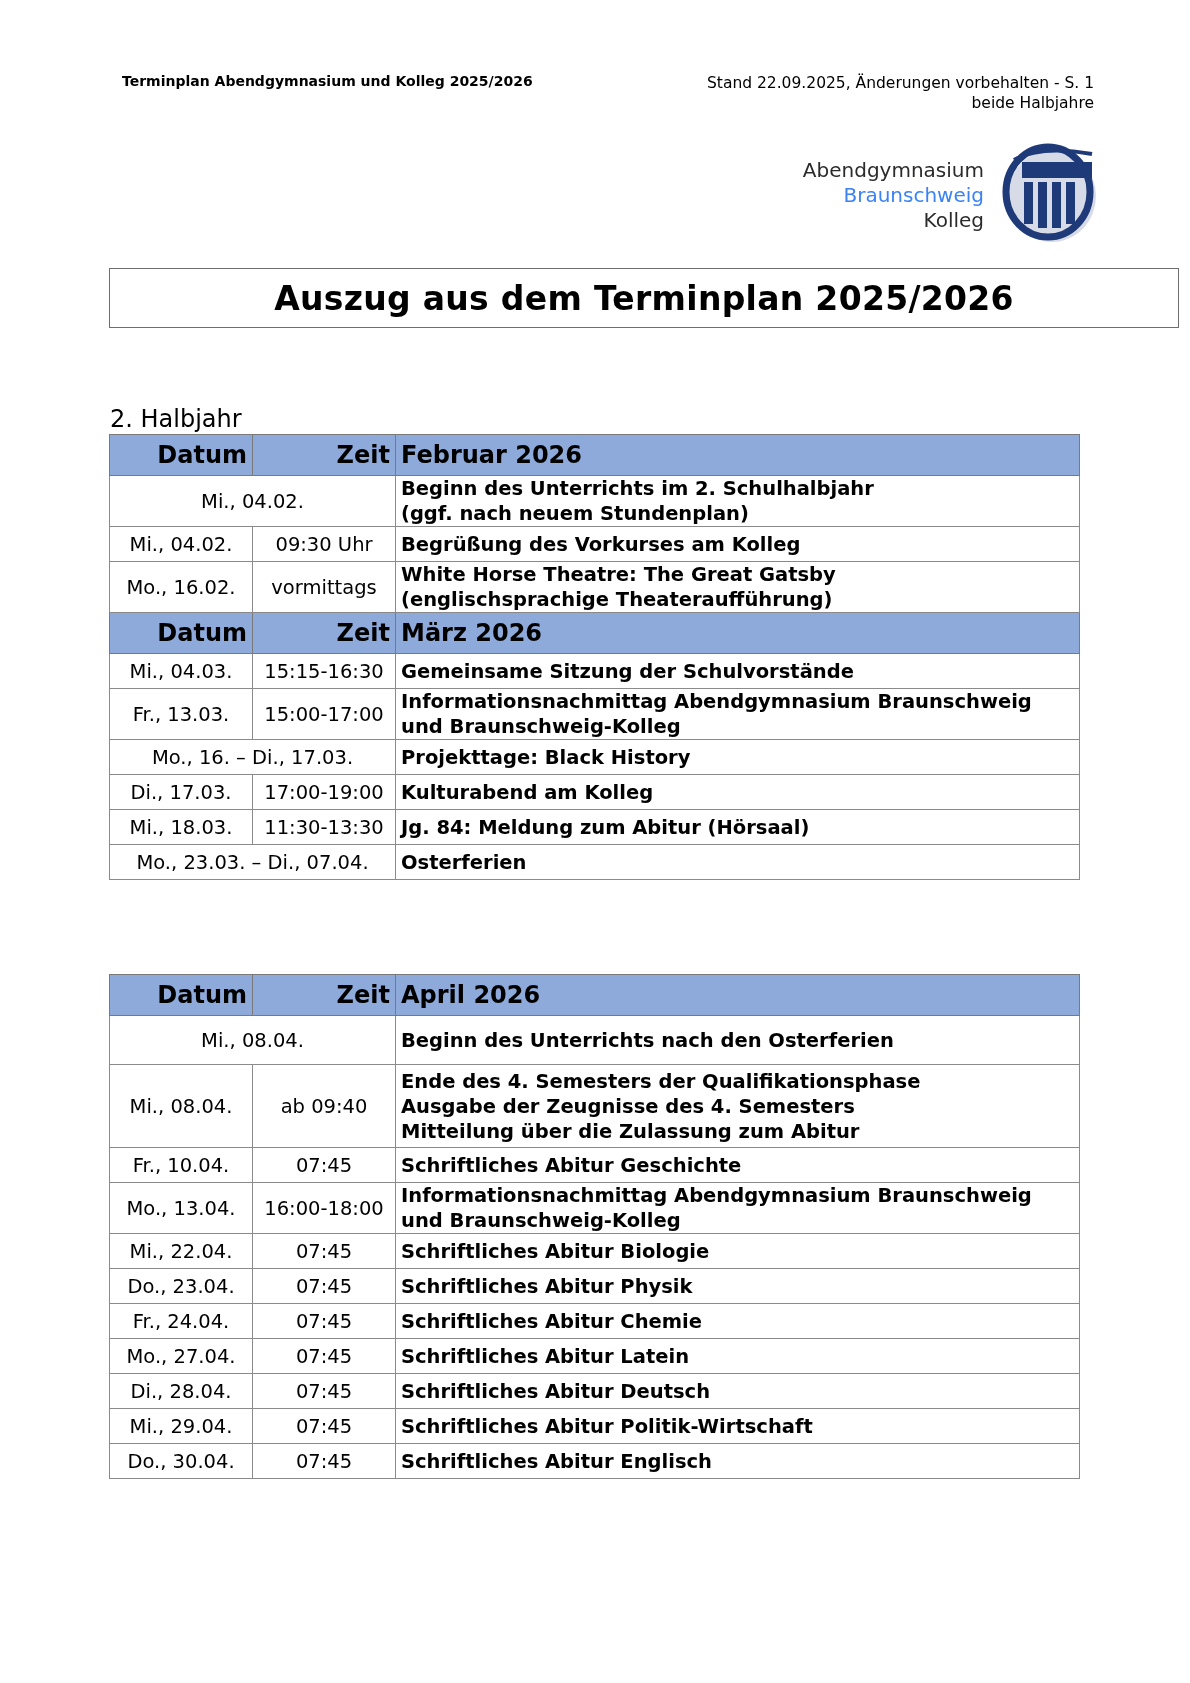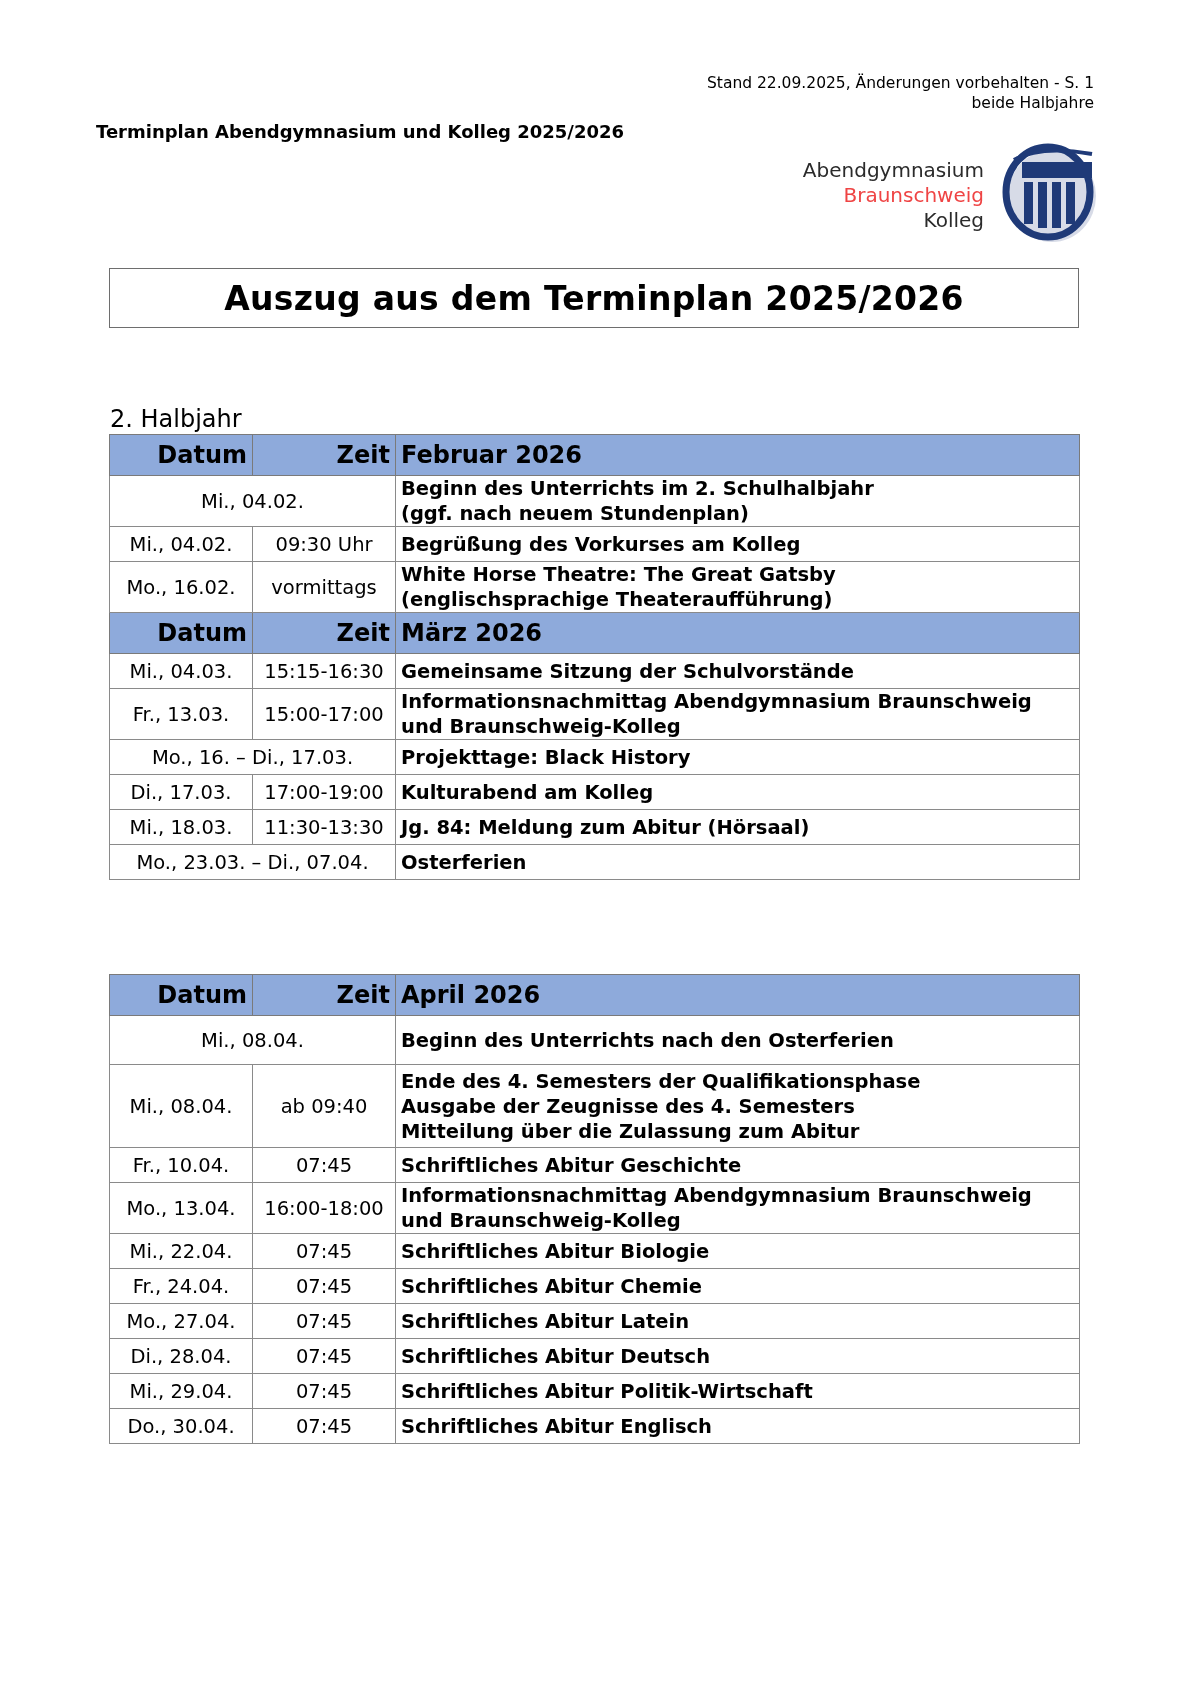--- a/index.html
+++ b/index.html
@@ -1,23 +1,23 @@
 <!DOCTYPE html>
 <html><head>
 <meta charset="utf-8">
 <style>
   html, body { margin: 0; padding: 0; background: #ffffff; }
   body { width: 1190px; height: 1683px; position: relative; font-family: "DejaVu Sans", sans-serif; color: #000; overflow: hidden; }
-  .hdr-left { position: absolute; left: 96px; top: 73px; font-size: 18px; font-weight: bold; margin-top: 48px; }
+  .hdr-left { position: absolute; left: 122px; top: 73px; font-size: 14px; font-weight: bold; }
   .hdr-right { position: absolute; right: 96px; top: 73px; font-size: 15.5px; text-align: right; line-height: 20px; margin-left: 36px; }
   .logo { position: absolute; left: 780px; top: 140px; width: 320px; height: 110px; }
   .logo-text { position: absolute; right: 116px; top: 18px; text-align: right; font-family: "DejaVu Sans", sans-serif; font-size: 20px; line-height: 25px; color: #2b2b2b; }
-  .logo-text .l2 { color: #ef4444; }
+  .logo-text .l2 { color: #3b82f6; }
   .logo-mark { position: absolute; right: 0; top: 0; width: 100px; height: 105px; }
-  .title-box { position: absolute; left: 109px; top: 268px; width: 970px; height: 60px; border: 1.5px solid #6e6e6e; box-sizing: border-box; display: flex; align-items: center; justify-content: center; }
+  .title-box { position: absolute; left: 109px; top: 268px; width: 1070px; height: 60px; border: 1.5px solid #6e6e6e; box-sizing: border-box; display: flex; align-items: center; justify-content: center; }
   .title-box h1 { margin: 0; font-size: 33px; font-weight: bold; letter-spacing: 0.3px; }
   .section-title { position: absolute; left: 110px; top: 405px; font-size: 24px; font-weight: normal; }
   table.sched { position: absolute; left: 109px; width: 970px; border-collapse: collapse; table-layout: fixed; font-size: 19.5px; }
   table.sched col.c1 { width: 143px; }
   table.sched col.c2 { width: 143px; }
   table.sched col.c3 { width: 684px; }
   table.sched td, table.sched th { border: 1px solid #8a8a8a; padding: 0 5px; vertical-align: middle; line-height: 25px; }
   table.sched th { background: #8eaadb; font-weight: bold; font-size: 24px; height: 40px; border-color: #7a7a7a; }
   table.sched th.th-c { text-align: right; }
   table.sched th.th-l { text-align: left; }
@@ -171,20 +171,25 @@
           <div>Informationsnachmittag Abendgymnasium Braunschweig</div>
           <div>und Braunschweig-Kolleg</div>
         </td>
   </tr>
   <tr class="r1">
     <td class="c">Mi., 22.04.</td>
     <td class="c">07:45</td>
     <td class="l">Schriftliches Abitur Biologie</td>
   </tr>
   <tr class="r1">
+    <td class="c">Do., 23.04.</td>
+    <td class="c">07:45</td>
+    <td class="l">Schriftliches Abitur Physik</td>
+  </tr>
+  <tr class="r1">
     <td class="c">Fr., 24.04.</td>
     <td class="c">07:45</td>
     <td class="l">Schriftliches Abitur Chemie</td>
   </tr>
   <tr class="r1">
     <td class="c">Mo., 27.04.</td>
     <td class="c">07:45</td>
     <td class="l">Schriftliches Abitur Latein</td>
   </tr>
   <tr class="r1">

